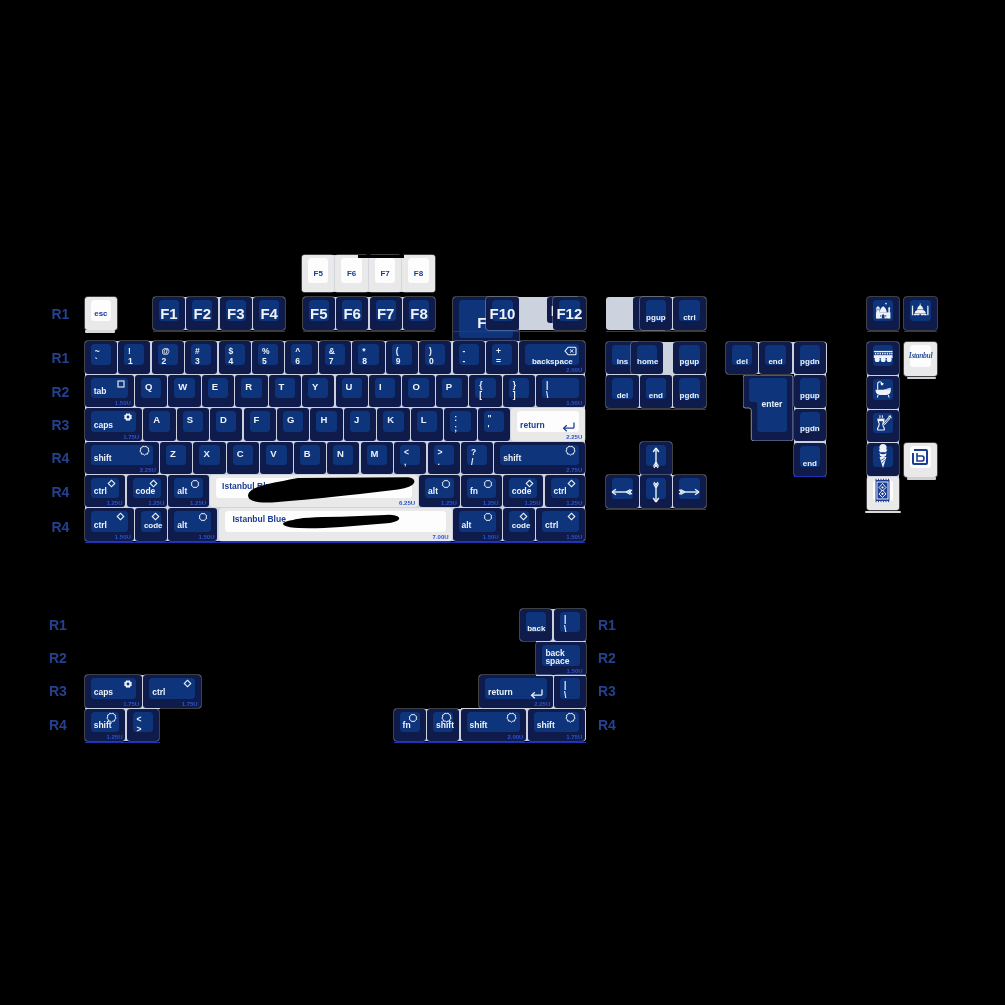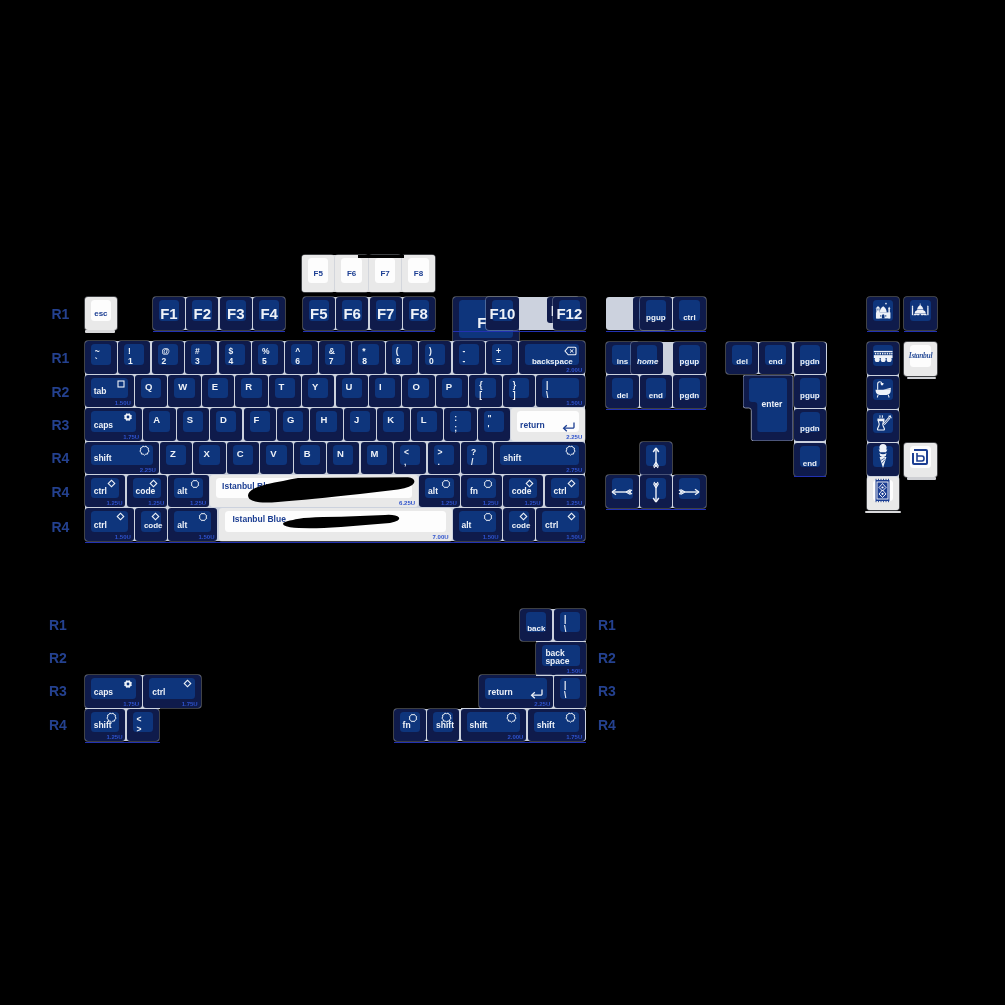--- a/index.html
+++ b/index.html
@@ -596,21 +596,21 @@
 
 <div class="bluln" style="left:606.3px;top:330.6px;width:99.3px"></div>
 
 <div style="position:absolute;left:606.3px;top:341.8px;width:99.3px;height:65.9px;background:#ccd2de;border-radius:3px"></div>
 
 <div class="k n" style="left:606.3px;top:341.8px;width:32.4px;height:32.5px;">
     <div class="t"></div>
     <span class="low">ins</span>
   </div>
 
-<div class="k n" style="left:631px;top:341.8px;width:32.4px;height:32.5px;font-style:italic;">
+<div class="k n" style="left:631px;top:341.8px;width:32.4px;height:32.5px;">
     <div class="t"></div>
     <span class="low">home</span>
   </div>
 
 <div class="k n" style="left:673.2px;top:341.8px;width:32.4px;height:32.5px;">
     <div class="t"></div>
     <span class="low">pgup</span>
   </div>
 
 <div class="k n" style="left:606.3px;top:375.2px;width:32.4px;height:32.5px;">

